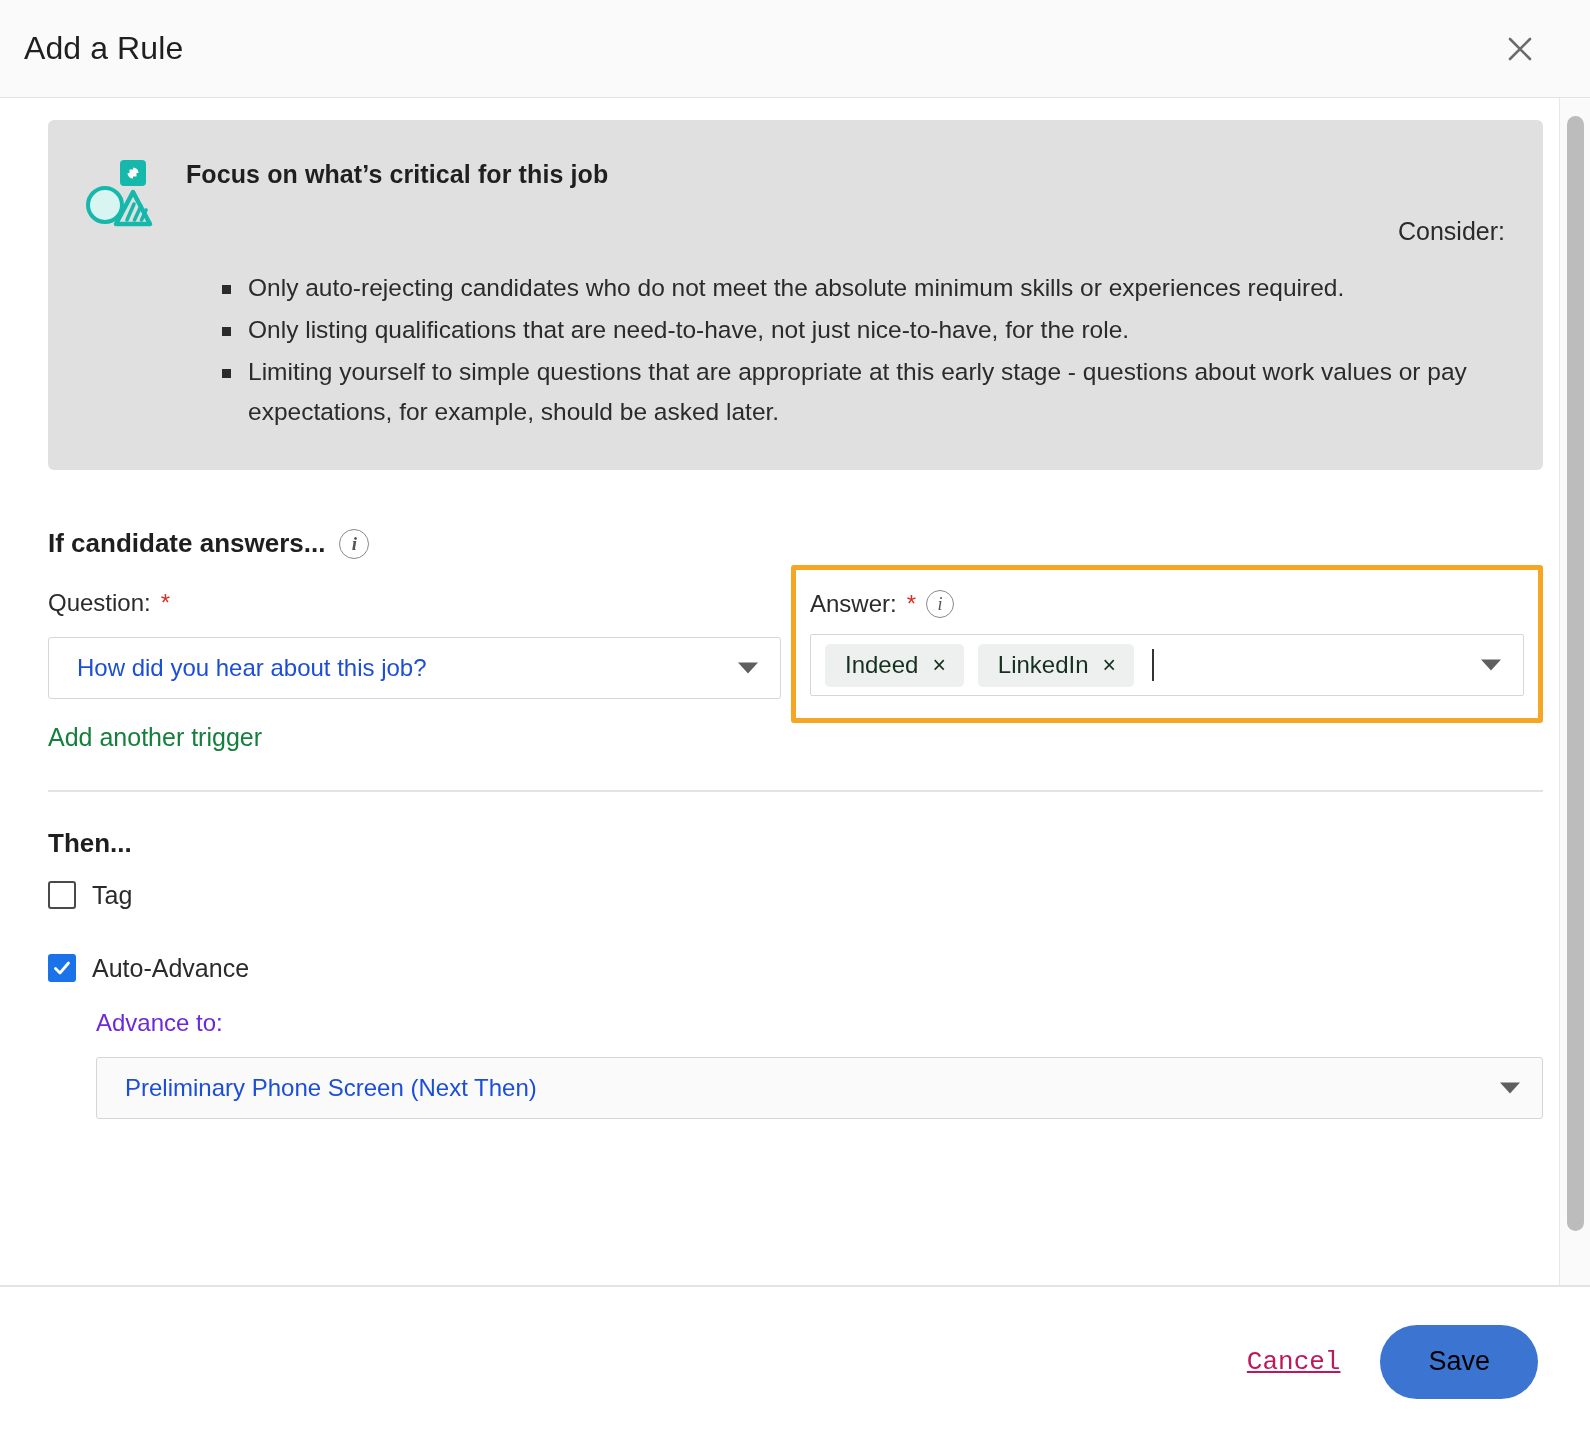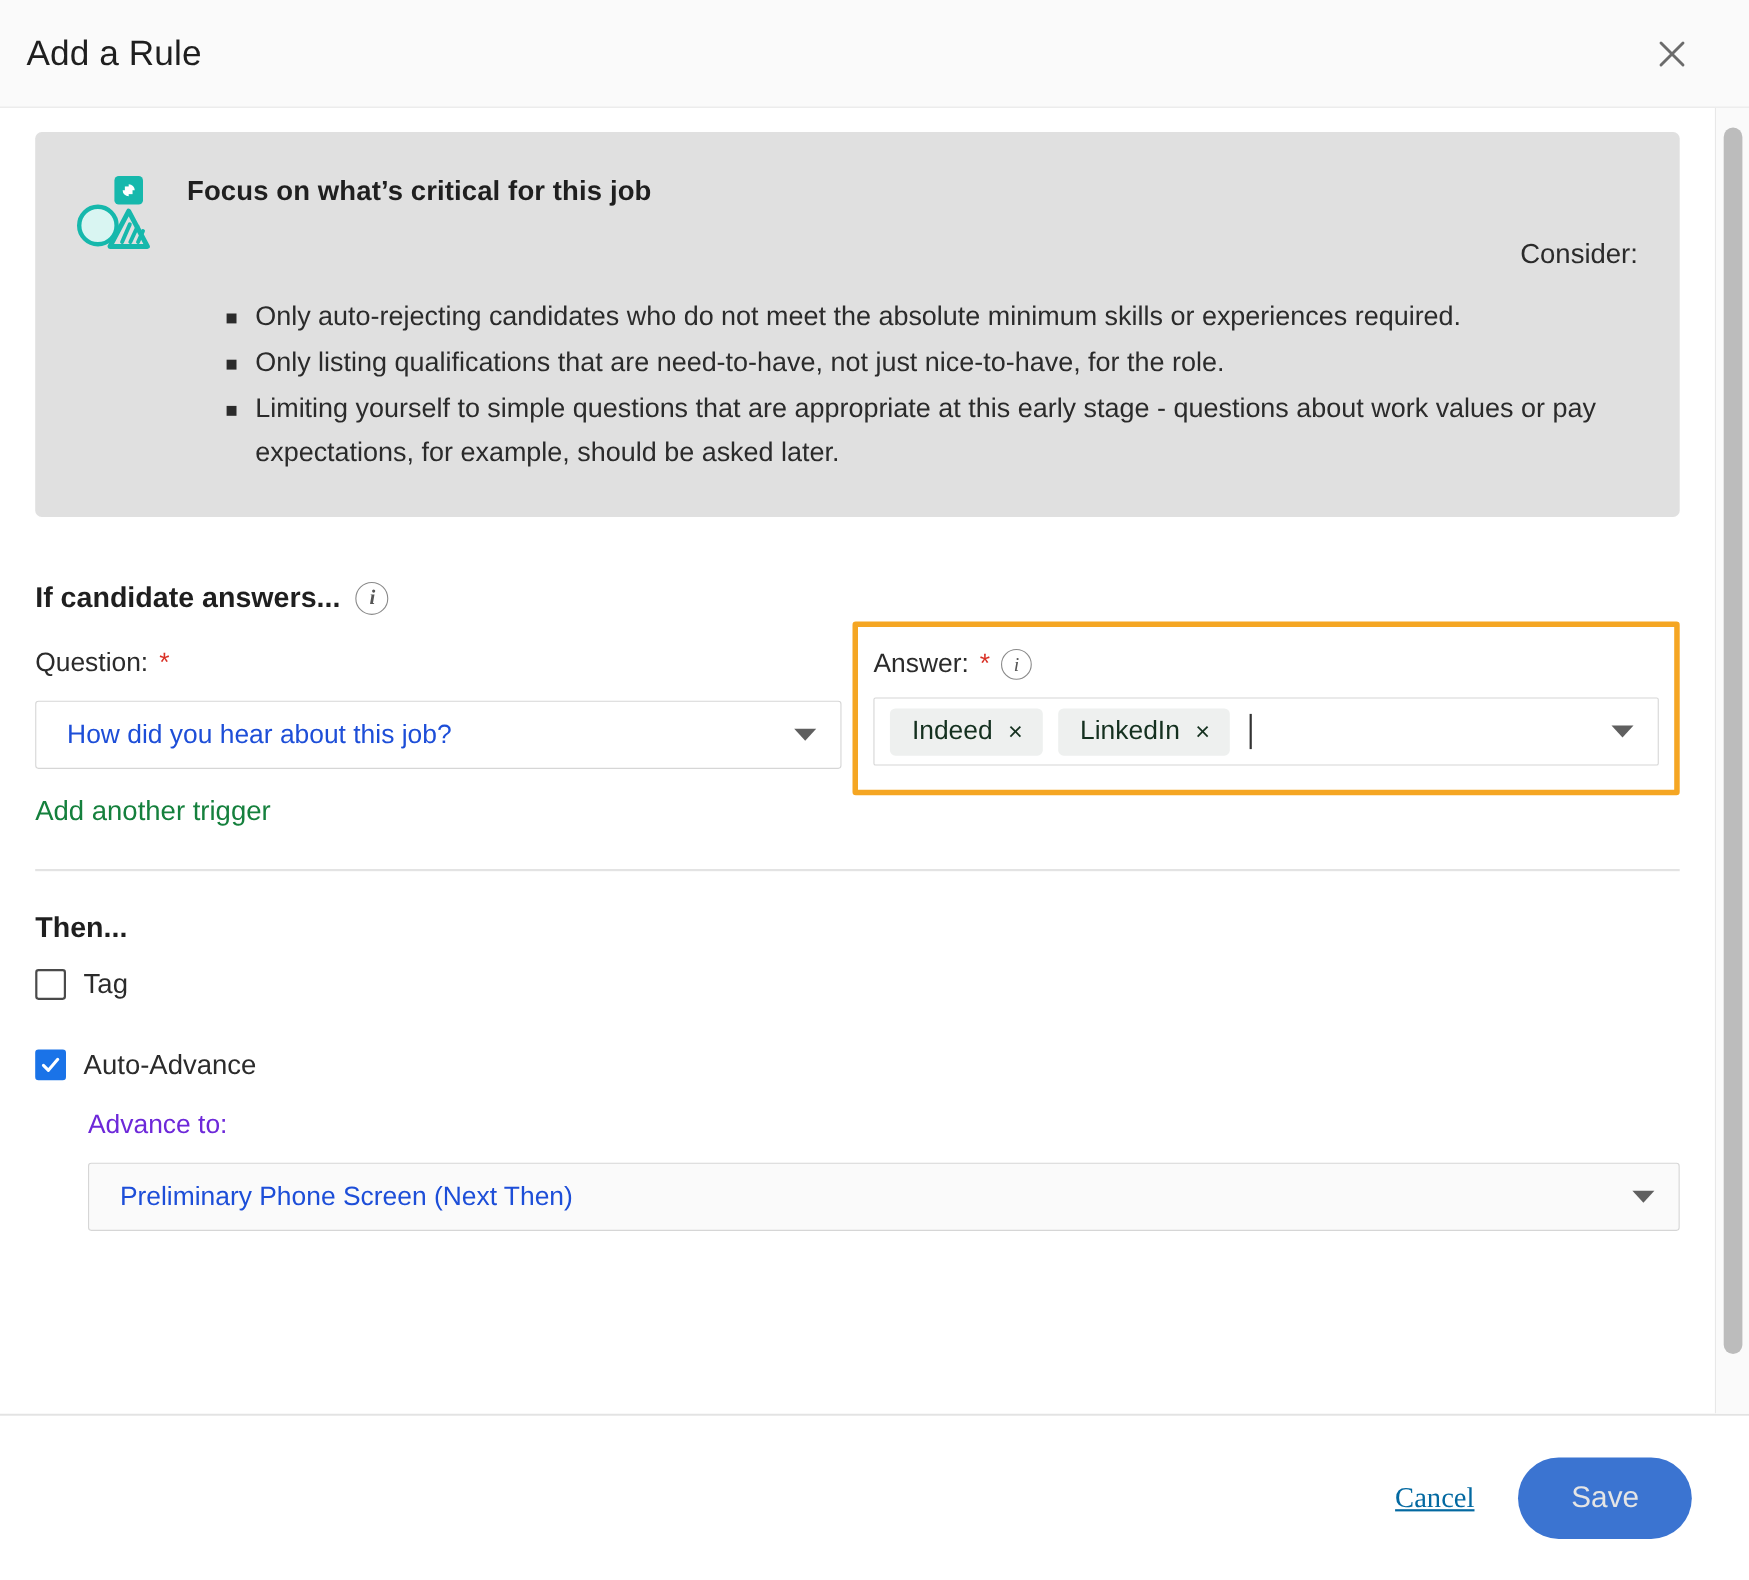--- a/index.html
+++ b/index.html
@@ -57,21 +57,21 @@
 
   
   .dialog-body {
     position: relative;
     flex: 1 1 auto;
     overflow: hidden;
     background: #ffffff;
   }
   .body-inner {
     position: absolute;
-    top: 0; left: 0;
+    top: 0; left: 16px;
     width: 1559px;
     padding: 22px 32px 0 32px;
   }
 
   
   .callout {
     background: #e0e0e0;
     border-radius: 6px;
     padding: 32px 38px 36px 38px;
     display: flex;
@@ -328,30 +328,30 @@
     border-top: 2px solid #e3e3e3;
     background: #fff;
     display: flex;
     align-items: center;
     justify-content: flex-end;
     gap: 40px;
     padding: 0 52px 0 32px;
   }
   .cancel-link {
     font-size: 26px;
-    color: #0369a1;
+    color: #be185d;
     text-decoration: underline;
     cursor: pointer;
     background: none;
     border: none;
-    font-family: Liberation Serif, serif;
+    font-family: Liberation Mono, monospace;
   }
   .save-button {
     background: #3b74d1;
-    color: #e5e5e5;
+    color: #000000;
     font-size: 27px;
     font-family: inherit;
     border: none;
     border-radius: 40px;
     padding: 0 48px;
     height: 74px;
     cursor: pointer;
   }
 </style>
 </head>

